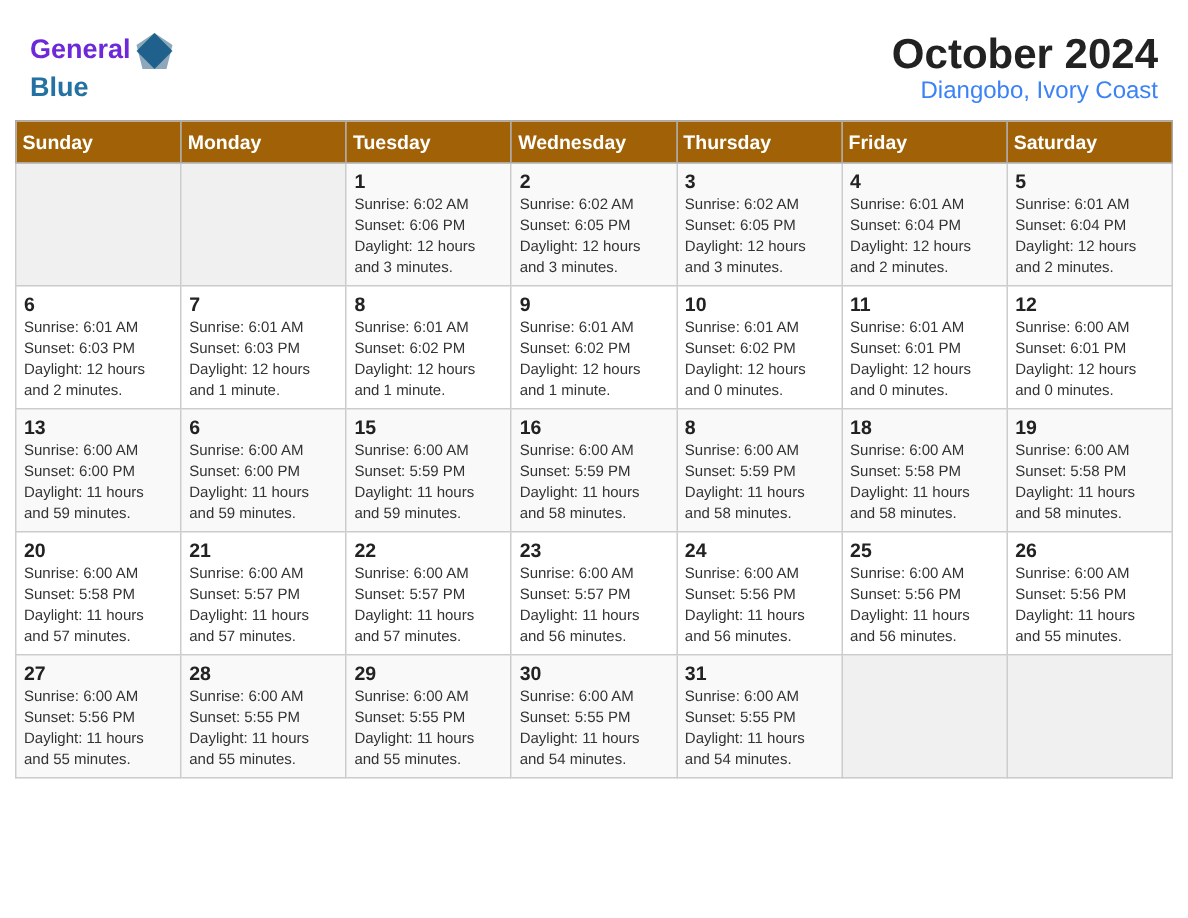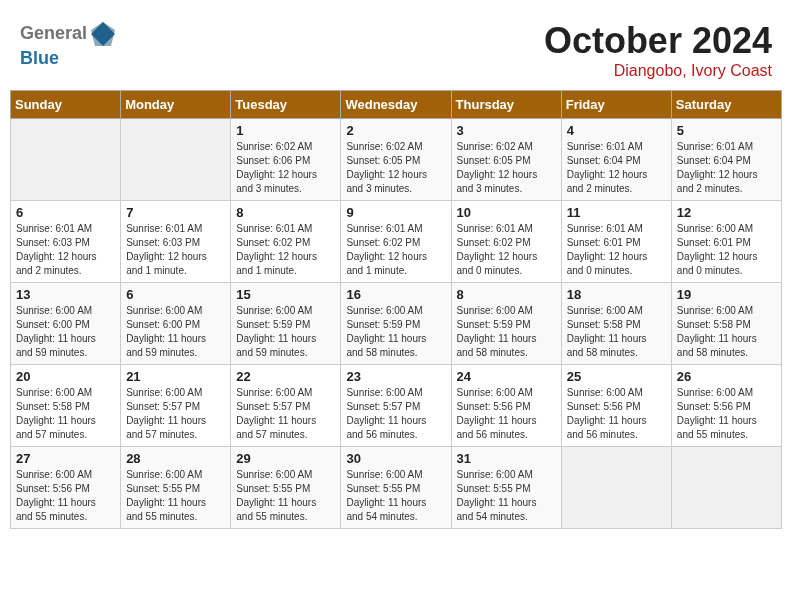--- a/index.html
+++ b/index.html
@@ -17,27 +17,27 @@
       padding: 10px 10px 5px 10px;
     }
     .logo {
       display: flex;
       align-items: center;
     }
     .month-title {
       text-align: right;
     }
     .month-title h1 {
-      font-size: 36px;
+      font-size: 28px;
       font-weight: bold;
       color: #222;
     }
     .month-title h2 {
       font-size: 16px;
-      color: #b91c1c;
+      color: #3b82f6;
       font-weight: normal;
     }
     .calendar {
       width: 100%;
       border-collapse: collapse;
       margin-top: 5px;
     }
     .calendar thead tr th {
       background-color: #a16207;
       color: #fff;
@@ -80,21 +80,21 @@
     }
   </style>
 </head>
 <body>
 
 <div class="header">
   <div class="logo">
     <div>
       <div style="display:flex; align-items:center;">
         <div style="font-size:18px; font-weight:bold; color:#1a5276; line-height:1.2;">
-          <span style="color:#737373;">General</span><svg width="28" height="28" viewBox="0 0 28 28" style="vertical-align:middle; margin-left:2px;">
+          <span style="color:#6d28d9;">General</span><svg width="28" height="28" viewBox="0 0 28 28" style="vertical-align:middle; margin-left:2px;">
               <polygon points="14,2 26,14 14,26 2,14" fill="#2471a3"></polygon>
               <polygon points="14,2 26,10 22,26 6,26 2,10" fill="#1a5276" opacity="0.5"></polygon>
             </svg>
         </div>
       </div>
       <div style="font-size:18px; font-weight:bold; color:#2471a3; line-height:1.2;">Blue</div>
     </div>
   </div>
   <div class="month-title">
     <h1>October 2024</h1>

